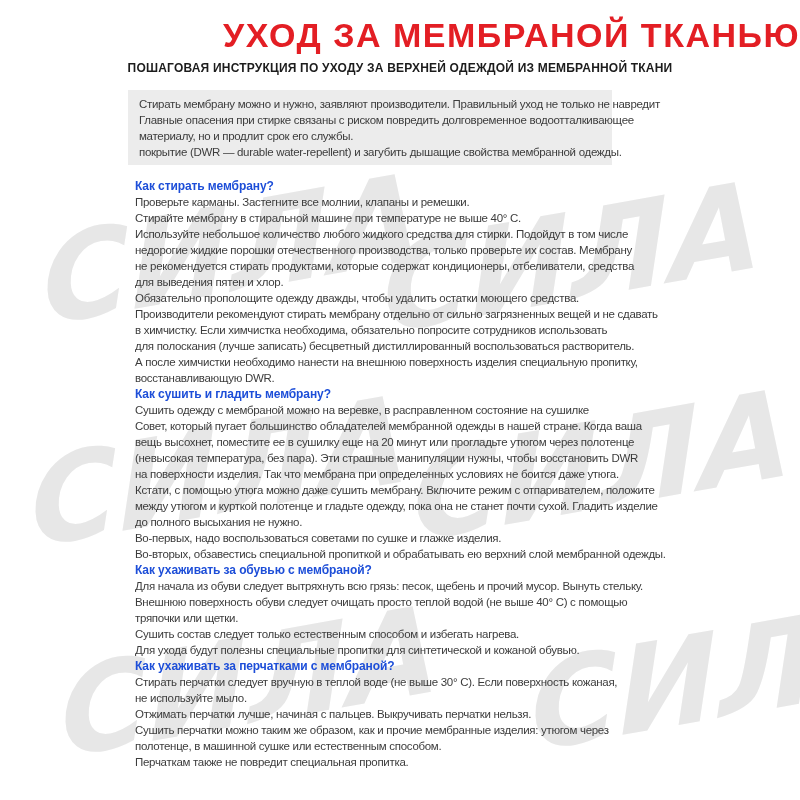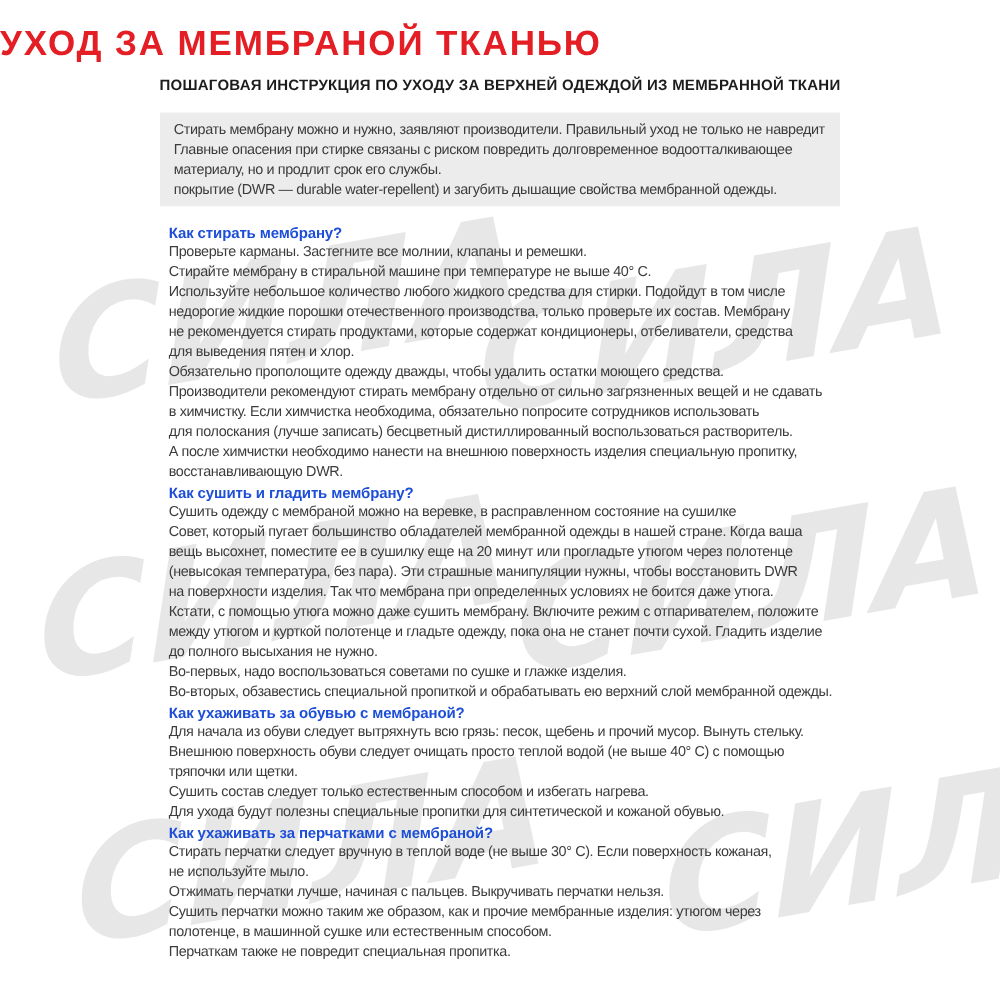--- a/index.html
+++ b/index.html
@@ -4,25 +4,25 @@
 <style>
   html,body{margin:0;padding:0;background:#ffffff;}
   .page{position:relative;width:800px;height:800px;background:#ffffff;overflow:hidden;
         font-family:"Liberation Sans",sans-serif;}
   .watermark-layer{position:absolute;inset:0;z-index:0;}
   .watermark-layer span{position:absolute;font-family:"DejaVu Sans",sans-serif;
         font-weight:bold;font-style:italic;font-size:120px;color:#e7e7e7;
         letter-spacing:1px;transform:rotate(-10deg) skewX(-8deg);
         white-space:nowrap;user-select:none;}
   .content{position:absolute;inset:0;z-index:1;}
-  .title{margin:16px 0 0 0;text-align:left;font-weight:bold;font-size:28px;
+  .title{margin:16px 0 0 0;text-align:right;font-weight:bold;font-size:34px;
         letter-spacing:1.5px;line-height:38px;}
   .subtitle{margin:7px 0 0 0;text-align:center;font-weight:bold;font-size:12px;
         letter-spacing:0.2px;color:#1c1c1c;line-height:15px;}
-  .intro-box{margin:14px 0 0 128px;width:544px;box-sizing:border-box;
+  .intro-box{margin:14px 0 0 128px;width:484px;box-sizing:border-box;
         padding:6px 10px 5px 11px;background:#ececec;}
   .ln{font-size:11.5px;line-height:16px;color:#3c3c3c;letter-spacing:-0.3px;
         white-space:nowrap;}
   .heading-ln{font-weight:bold;color:#1d4ed8;font-size:12px;letter-spacing:-0.1px;}
   .sections{margin:13px 0 0 135px;width:540px;}
 </style>
 </head>
 <body>
 
 <div class="page">

